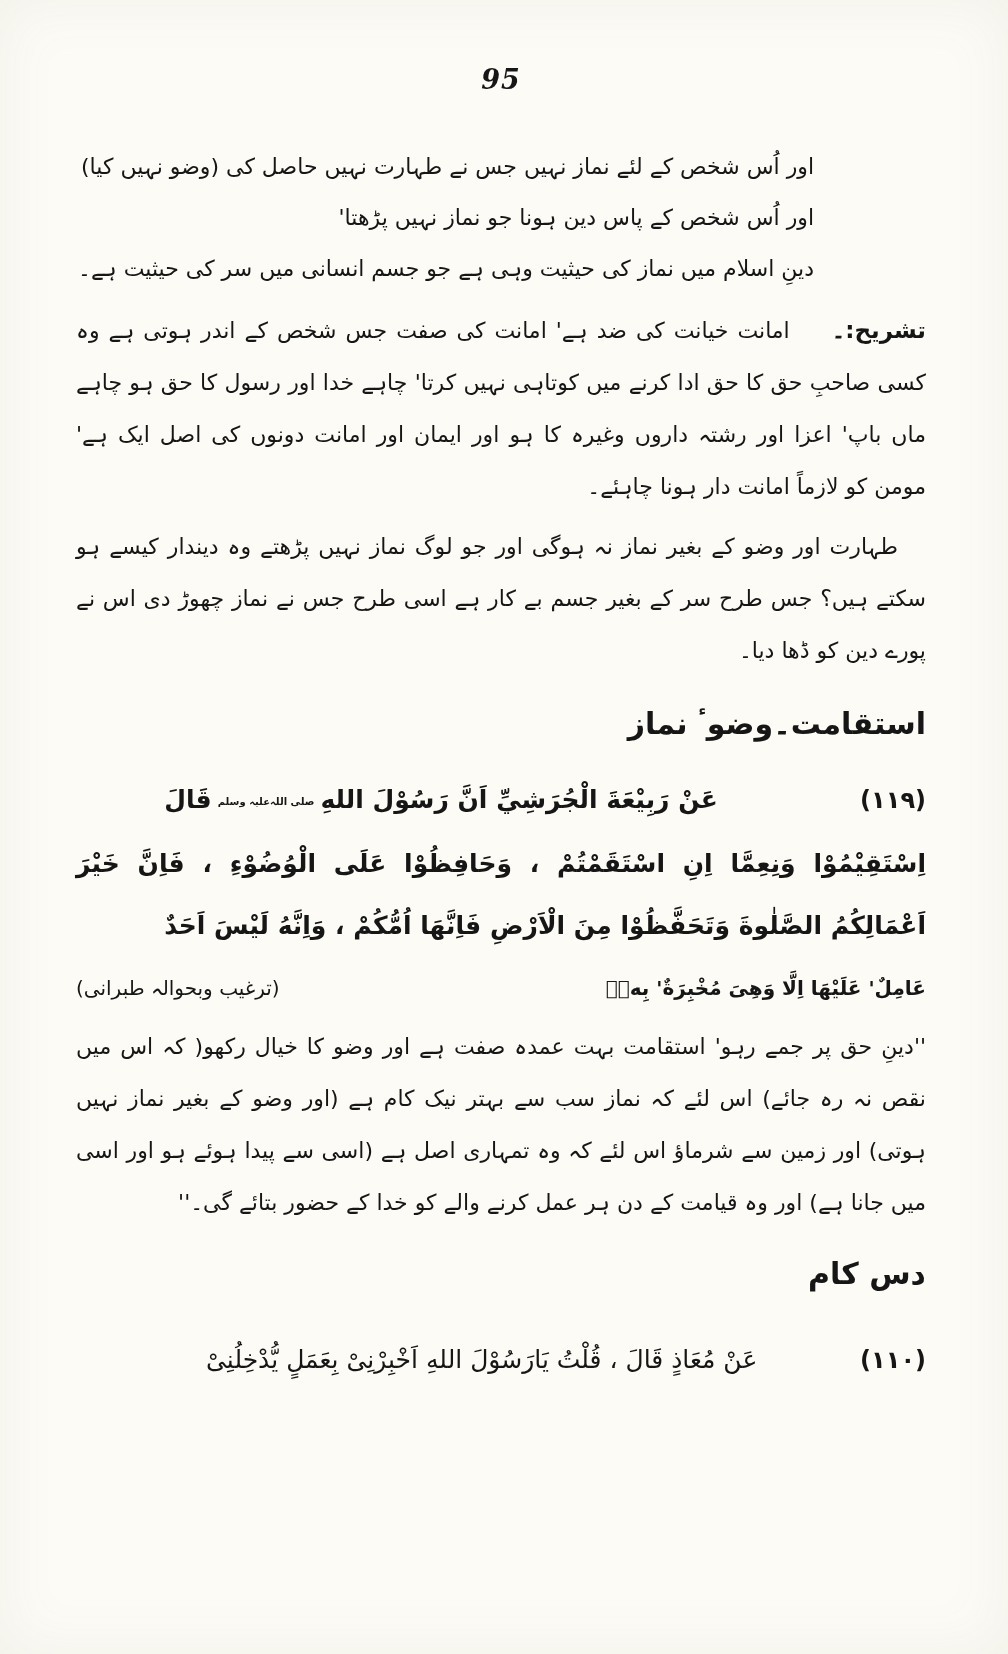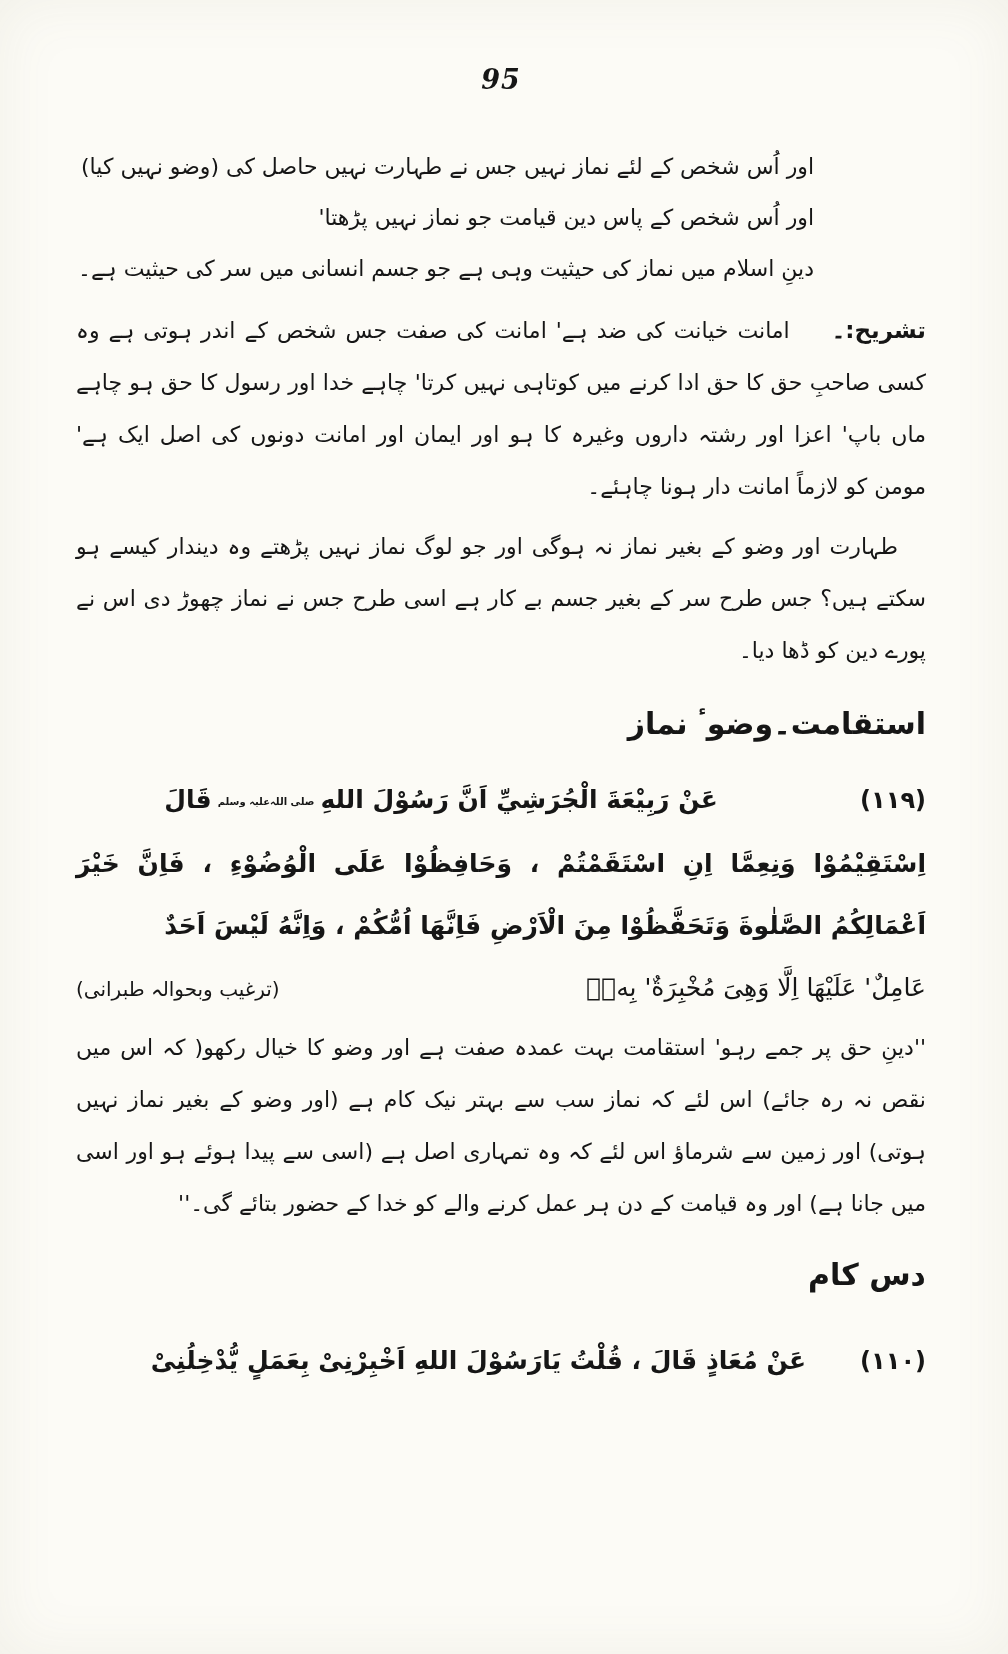--- a/index.html
+++ b/index.html
@@ -97,58 +97,58 @@
     font-weight: bold;
     line-height: 62px;
     text-align: justify;
   }
   .matn-last {
     display: flex;
     justify-content: space-between;
     align-items: baseline;
     line-height: 62px;
   }
-  .matn-tail { font-size: 25px; font-weight: normal; }
+  .matn-tail { font-size: 20px; font-weight: bold; }
   .hadith-reference { font-size: 20px; font-weight: normal; }
 
   .hadith-intro {
     margin-top: 10px;
     font-size: 22px;
     line-height: 52px;
     text-align: right;
     padding-right: 108px;
     white-space: nowrap;
     overflow: hidden;
   }
   .translation { margin-top: 2px; }
 
   .heading2 { margin-top: 22px; }
 
   .hadith2-row { margin-top: 34px; }
   .hadith2-text {
     flex: 1;
-    text-align: right;
+    text-align: left;
     font-size: 25px;
-    font-weight: bold;
+    font-weight: normal;
     line-height: 58px;
     white-space: nowrap;
     padding-left: 130px;
   }
 </style>
 </head>
 <body>
 
 <div class="page">
   <div class="content">
 
     <div class="page-number">95</div>
 
     <div class="quote-block">
       <div class="quote-line">اور اُس شخص کے لئے نماز نہیں جس نے طہارت نہیں حاصل کی (وضو نہیں کیا)۔</div>
-      <div class="quote-line">اور اُس شخص کے پاس دین قیامت جو نماز نہیں پڑھتا'</div>
+      <div class="quote-line">اور اُس شخص کے پاس دین ہونا جو نماز نہیں پڑھتا'</div>
       <div class="quote-line">دینِ اسلام میں نماز کی حیثیت وہی ہے جو جسم انسانی میں سر کی حیثیت ہے۔''</div>
     </div>
 
     <div class="para explanation">
       <span class="explanation-label">تشریح:۔</span><span>امانت خیانت کی ضد ہے' امانت کی صفت جس شخص کے اندر ہوتی ہے وہ کسی صاحبِ حق کا حق ادا کرنے میں کوتاہی نہیں کرتا' چاہے خدا اور رسول کا حق ہو چاہے ماں باپ' اعزا اور رشتہ داروں وغیرہ کا ہو اور ایمان اور امانت دونوں کی اصل ایک ہے' مومن کو لازماً امانت دار ہونا چاہئے۔</span>
     </div>
 
     <div class="para para2">طہارت اور وضو کے بغیر نماز نہ ہوگی اور جو لوگ نماز نہیں پڑھتے وہ دیندار کیسے ہو سکتے ہیں؟ جس طرح سر کے بغیر جسم بے کار ہے اسی طرح جس نے نماز چھوڑ دی اس نے پورے دین کو ڈھا دیا۔</div>
 
     <div class="section-heading">استقامت۔وضوٴ نماز</div>

